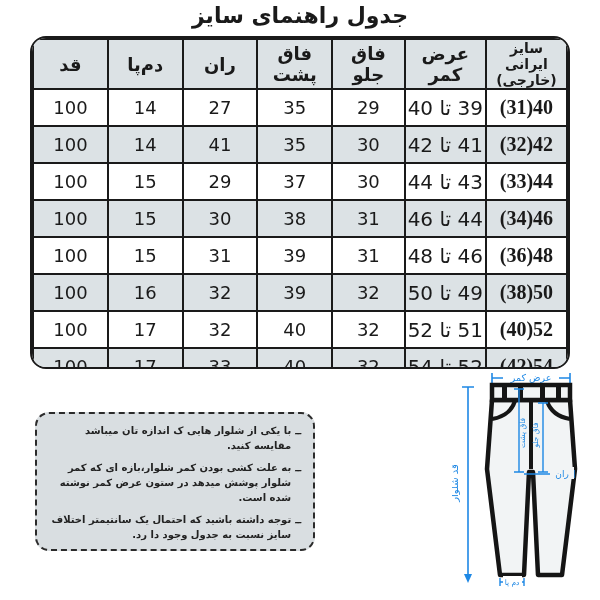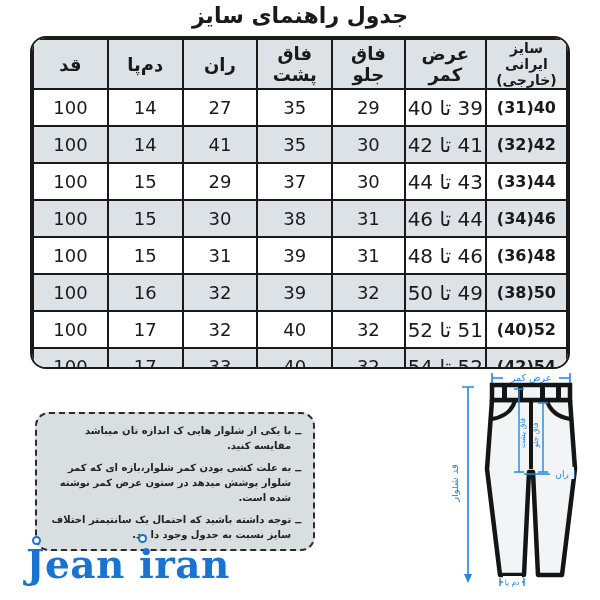--- a/index.html
+++ b/index.html
@@ -15,21 +15,21 @@
   .table-wrap { position:absolute; left:30px; top:36px; width:540px; height:333px;
                 border:2.5px solid #1a1a1a; border-radius:16px; overflow:hidden; background:#fff; }
   table { width:100%; height:100%; border-collapse:collapse; table-layout:fixed; direction:rtl; }
   th, td { border:2px solid #1a1a1a; text-align:center; vertical-align:middle; padding:0; }
   thead tr { background:#dce2e5; height:39px; }
   tbody tr { height:37px; background:#ffffff; }
   tbody tr:nth-child(even) { background:#dce2e5; }
   th { font-size:18px; font-weight:bold; white-space:pre-line; }
   th.th-size { font-size:14px; line-height:1.15; }
   td { font-size:18px; }
-  td.c-size { font-weight:bold; font-size:16px; }
+  td.c-size { font-weight:bold; font-size:20px;font-family:Liberation Serif, serif; }
   td.c-waist { font-size:20px;margin-top:26px; }
 
   
   .subtitle { position:absolute; top:372px; left:30px; width:540px; text-align:center;
               font-size:17px; font-weight:bold; direction:rtl; }
 
   
   .notes { position:absolute; left:35px; top:412px; width:280px; min-height:104px;
            background:#d9dee1; border:2px dashed #2b2b2b; border-radius:14px;
            padding:9px 12px 7px 10px; direction:rtl; }
@@ -166,25 +166,20 @@
     <div class="note-item">
       <span class="note-marker">ــ</span>
       <span>به علت کشی بودن کمر شلوار،بازه ای که کمر شلوار پوشش میدهد در ستون عرض کمر نوشته شده است.</span>
     </div>
     <div class="note-item">
       <span class="note-marker">ــ</span>
       <span>توجه داشته باشید که احتمال یک سانتیمتر اختلاف سایز نسبت به جدول وجود دا رد.</span>
     </div>
   </div>
 
-  <div class="logo">
-    <span class="ring ring-j"></span>
-    <span class="ring ring-i"></span>
-    <span>Jean iran</span>
-  </div>
 
   <svg class="diagram" viewBox="0 0 146 226">
 
     <g stroke="#1e88e5" stroke-width="1.6" fill="none">
       <path d="M40,2 V12 M118,2 V12 M40,7 H118"></path>
     </g>
     <rect x="51" y="0" width="56" height="13" fill="#ffffff"></rect>
     <text x="79" y="10" font-size="9.5" text-anchor="middle" fill="#1e88e5" direction="rtl">عرض کمر</text>
 
     <g stroke="#1e88e5" stroke-width="1.6" fill="none">

